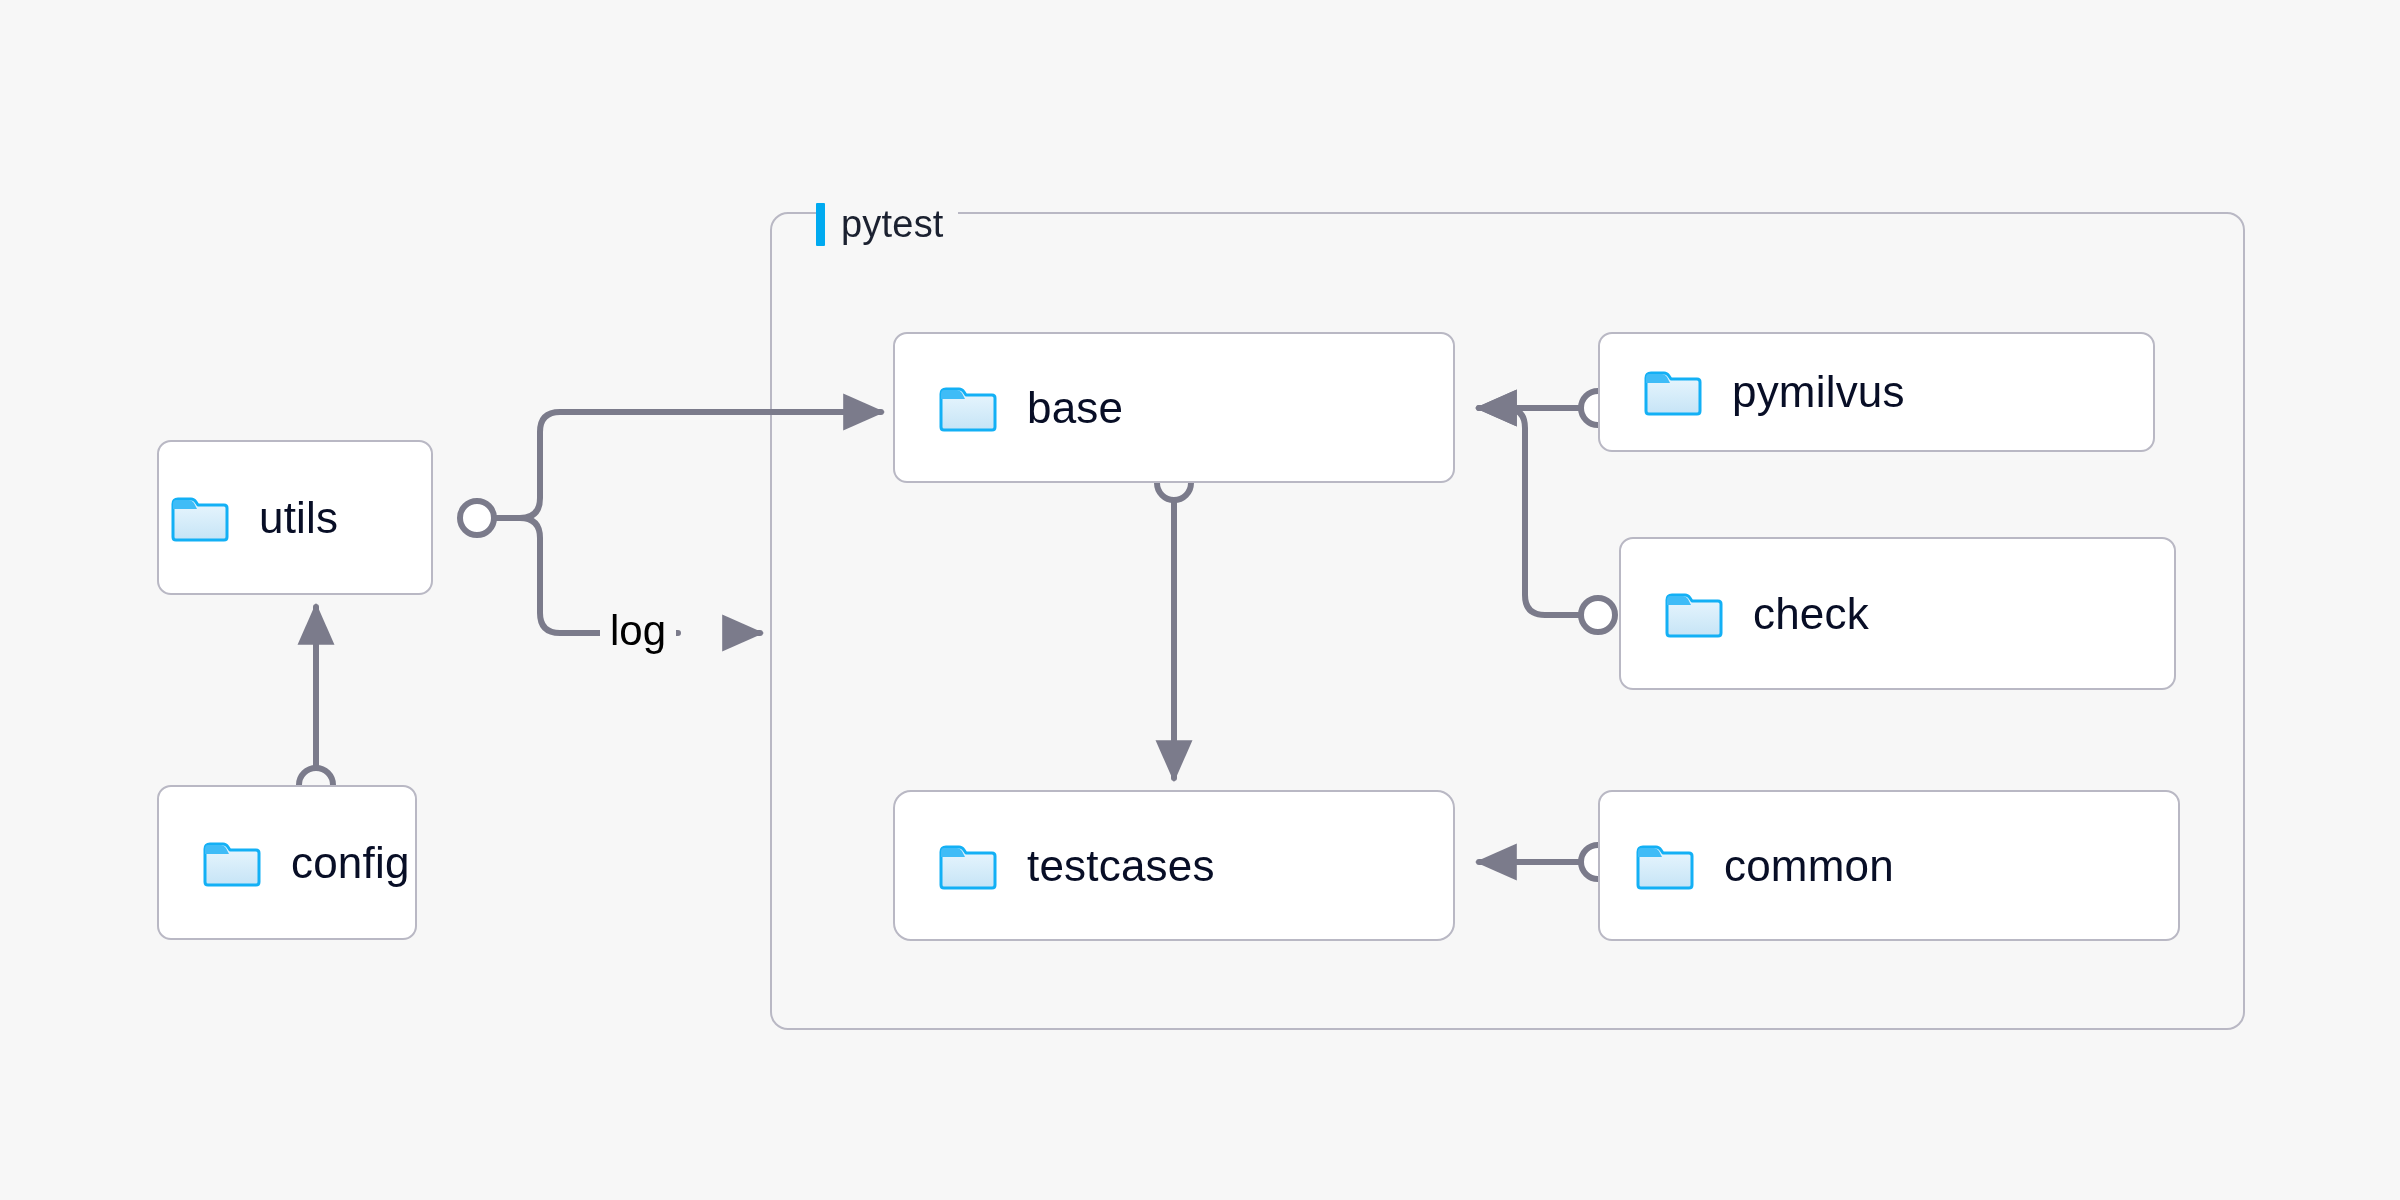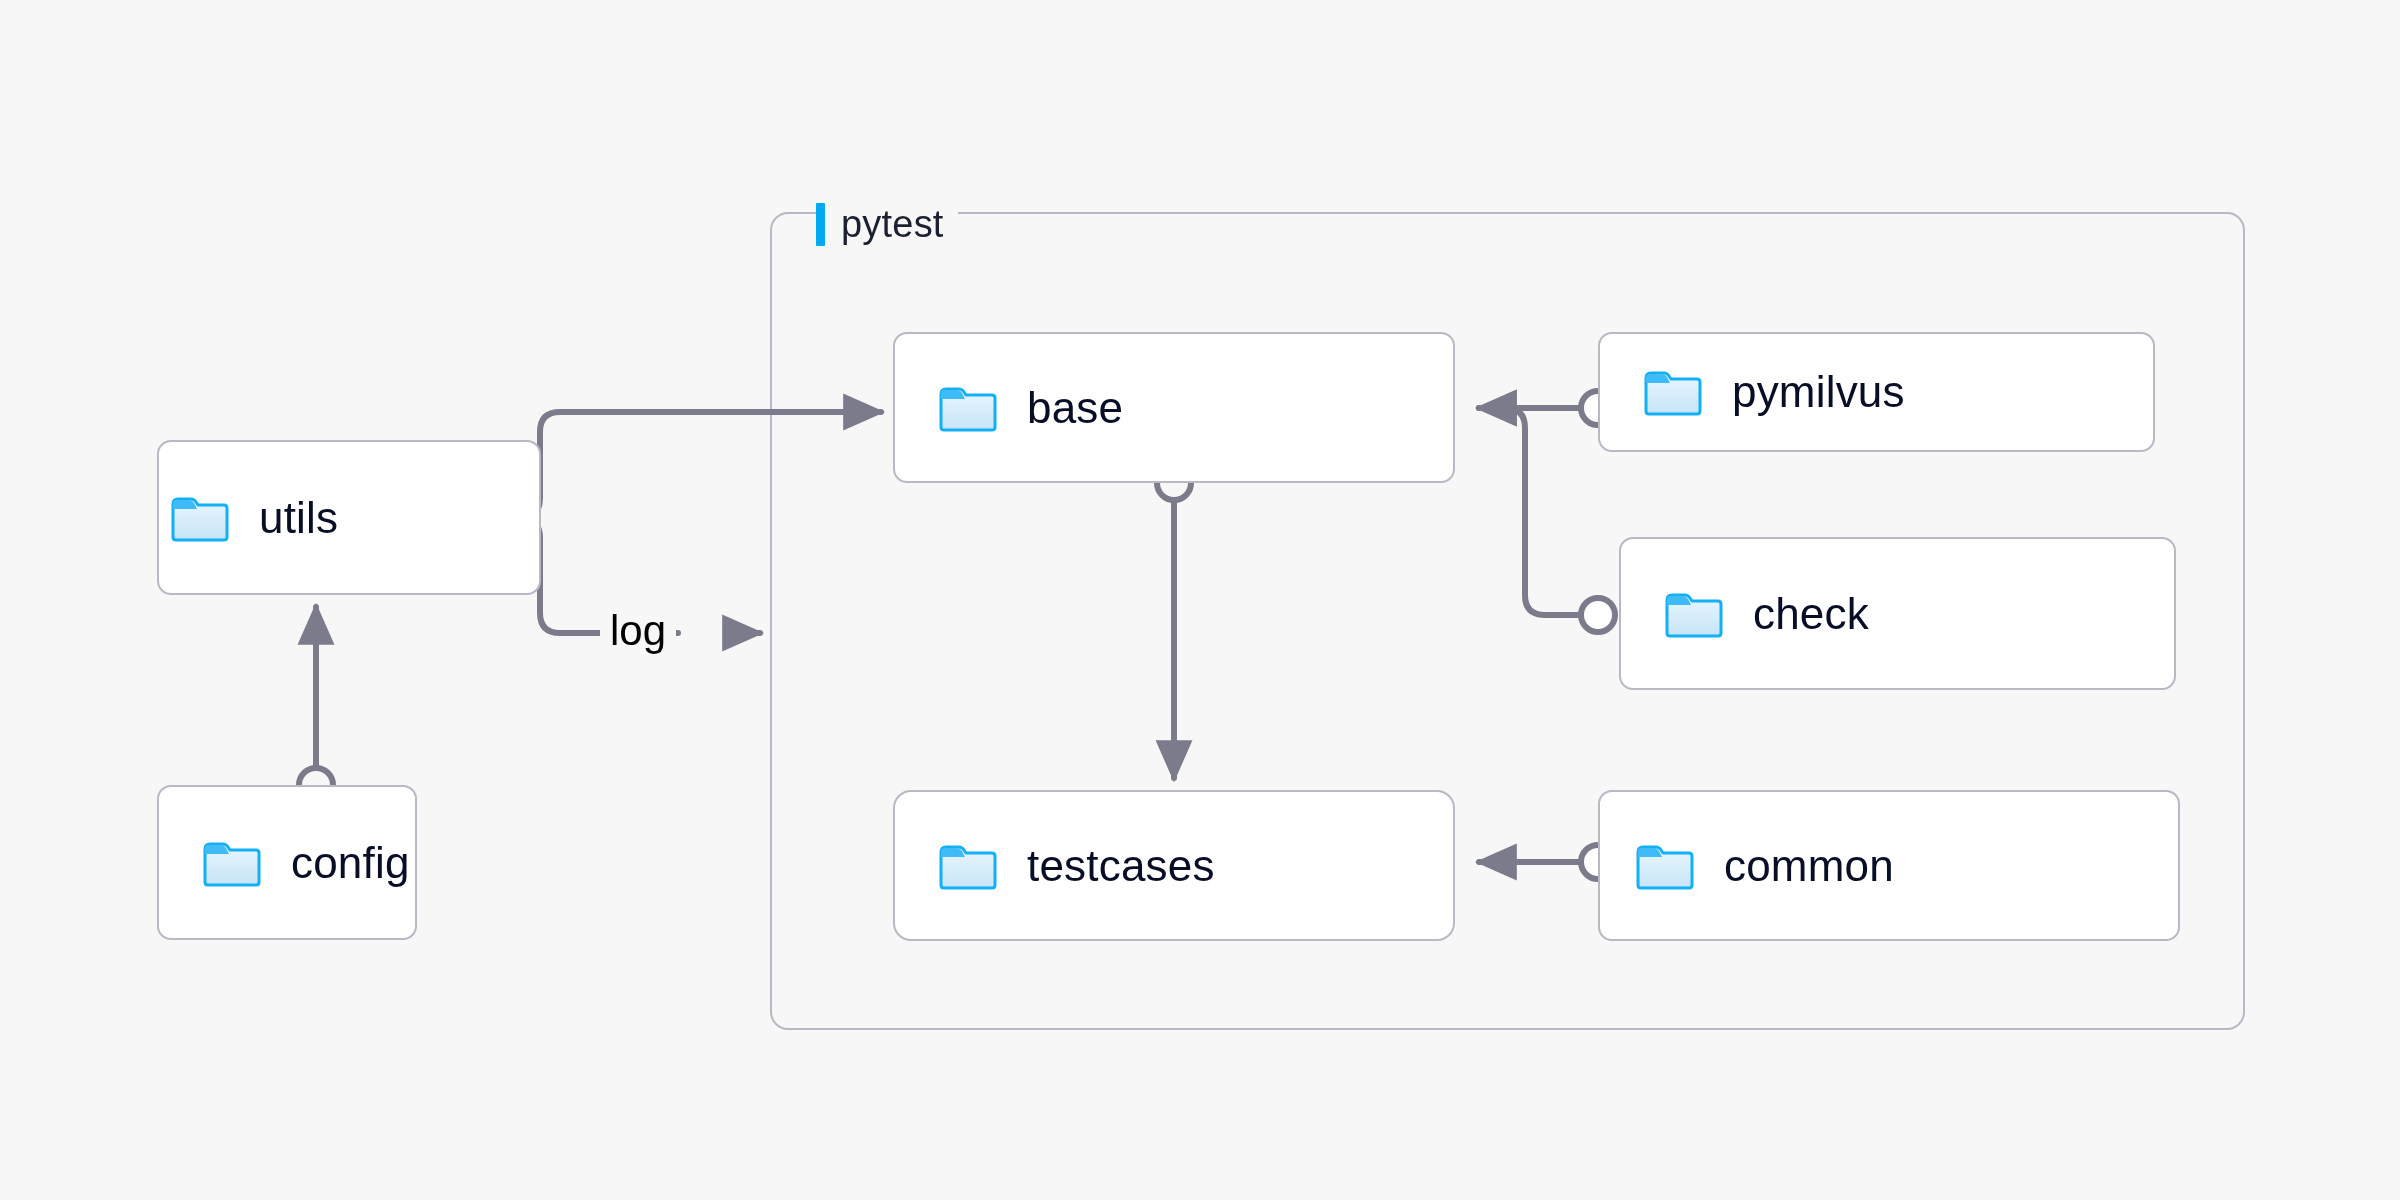--- a/index.html
+++ b/index.html
@@ -137,21 +137,21 @@
 
       <g>
         <path d="M1581,862 L1479,862" marker-end="url(#ah-l)"></path>
         <circle cx="1598" cy="862" r="17" fill="#ffffff" stroke="#7b7b8b" stroke-width="6"></circle>
       </g>
     </g>
   </svg>
 
   <div class="edge-label" style="left:600px;top:607px;">log</div>
 
-  <div class="node" style="left:157px;top:440px;width:384px;height:155px;padding-left:12px;">
+  <div class="node" style="left:157px;top:440px;width:276px;height:155px;padding-left:12px;">
     <svg class="folder-icon" viewBox="0 0 58 48">
       <path d="M2 10 q0-5 5-5 h13 q3 0 5 3 l2 3 h26 q3 0 3 3 v29 q0 3-3 3 h-48 q-3 0-3-3 z" fill="url(#folderGrad)" stroke="#13b0f5" stroke-width="3" stroke-linejoin="round"></path>
       <path d="M5 6 q-3 0-3 4 v5 h24 l-3-6 q-2-3-5-3 z" fill="#3fbcf7"></path>
     </svg>
     <span class="node-label">utils</span>
   </div>
 
   <div class="node" style="left:157px;top:785px;width:260px;height:155px;">
     <svg class="folder-icon" viewBox="0 0 58 48">
       <path d="M2 10 q0-5 5-5 h13 q3 0 5 3 l2 3 h26 q3 0 3 3 v29 q0 3-3 3 h-48 q-3 0-3-3 z" fill="url(#folderGrad)" stroke="#13b0f5" stroke-width="3" stroke-linejoin="round"></path>

